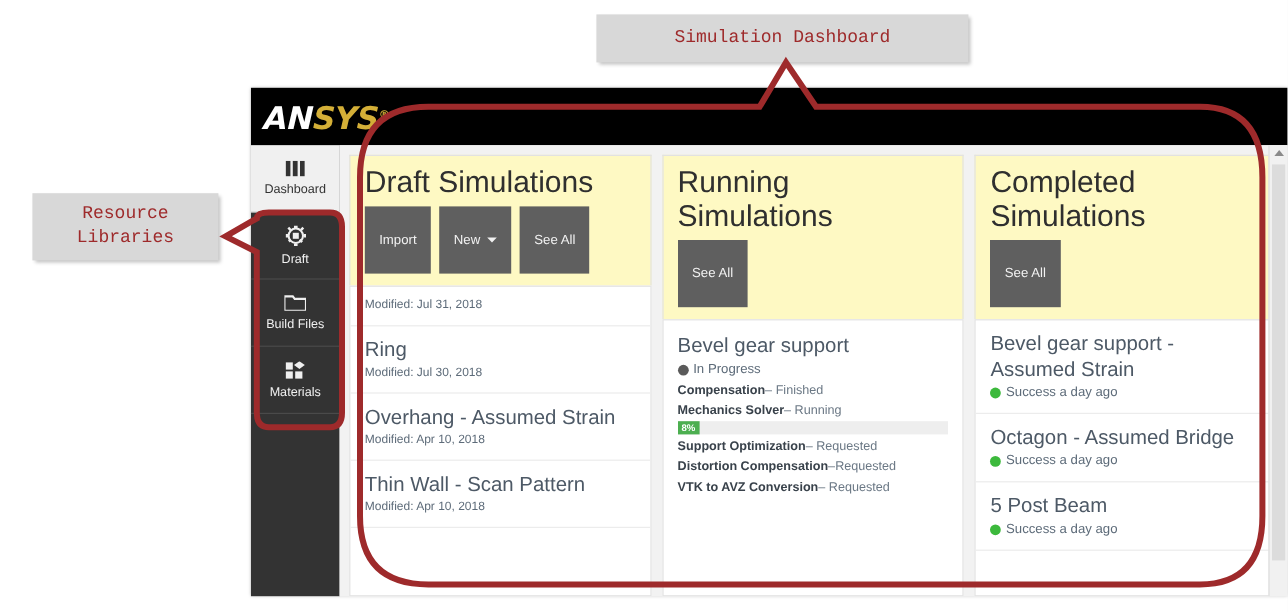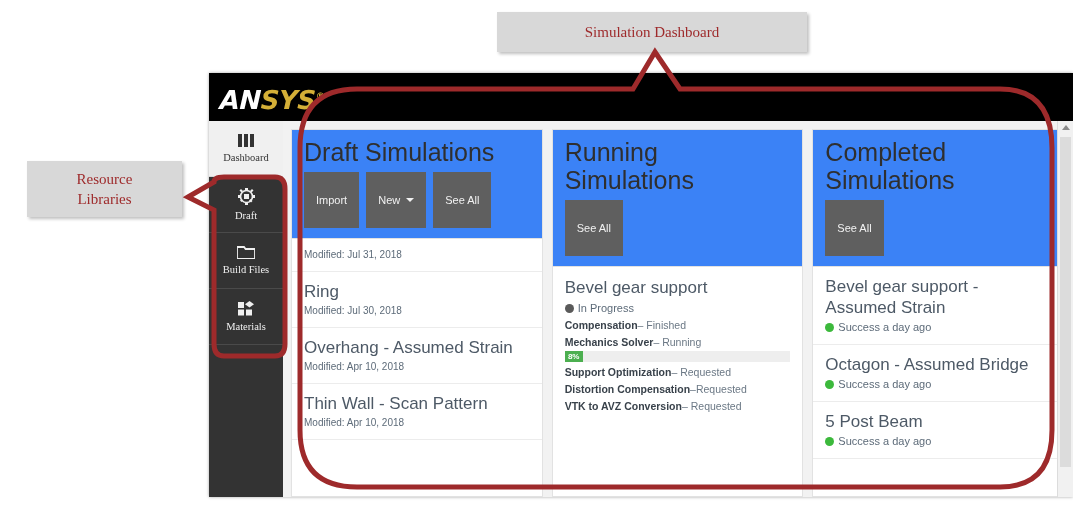--- a/index.html
+++ b/index.html
@@ -84,21 +84,20 @@
     border-bottom: 1px solid #d8d8d8;
   }
   .nav-item .nav-icon {
     display: block;
     margin-bottom: 5px;
     line-height: 0;
   }
   .nav-item .nav-label {
     line-height: 12px;
     white-space: nowrap;
-    font-family: Liberation Serif, serif;
   }
 
   
   #content {
     position: absolute;
     left: 74px;
     top: 48px;
     right: 0;
     bottom: 0;
     background: #f2f2f2;
@@ -107,21 +106,21 @@
     box-sizing: border-box;
   }
   .column {
     width: 256px;
     margin-right: 9px;
     display: flex;
     flex-direction: column;
   }
 
   .panel-head {
-    background: #3b82f6;
+    background: #fef9c3;
     border: 1px solid #e2e2e2;
     border-bottom: none;
     padding: 8px 12px 10px 12px;
   }
   .panel-title {
     font-size: 25px;
     line-height: 28px;
     color: #2f2f2f;
     font-weight: normal;
     margin: 0 0 6px 0;
@@ -242,21 +241,21 @@
     top: 16px;
     height: 330px;
     background: #dcdcdc;
   }
 
   
   .callout {
     position: absolute;
     background: #d8d8d8;
     color: #9e2a2b;
-    font-family: Liberation Serif, serif;
+    font-family: Liberation Mono, monospace;
     font-size: 15px;
     text-align: center;
     box-shadow: 2px 2px 3px rgba(0,0,0,0.25);
     display: flex;
     align-items: center;
     justify-content: center;
     line-height: 20px;
   }
   #callout-dashboard {
     left: 497px; top: 12px;

